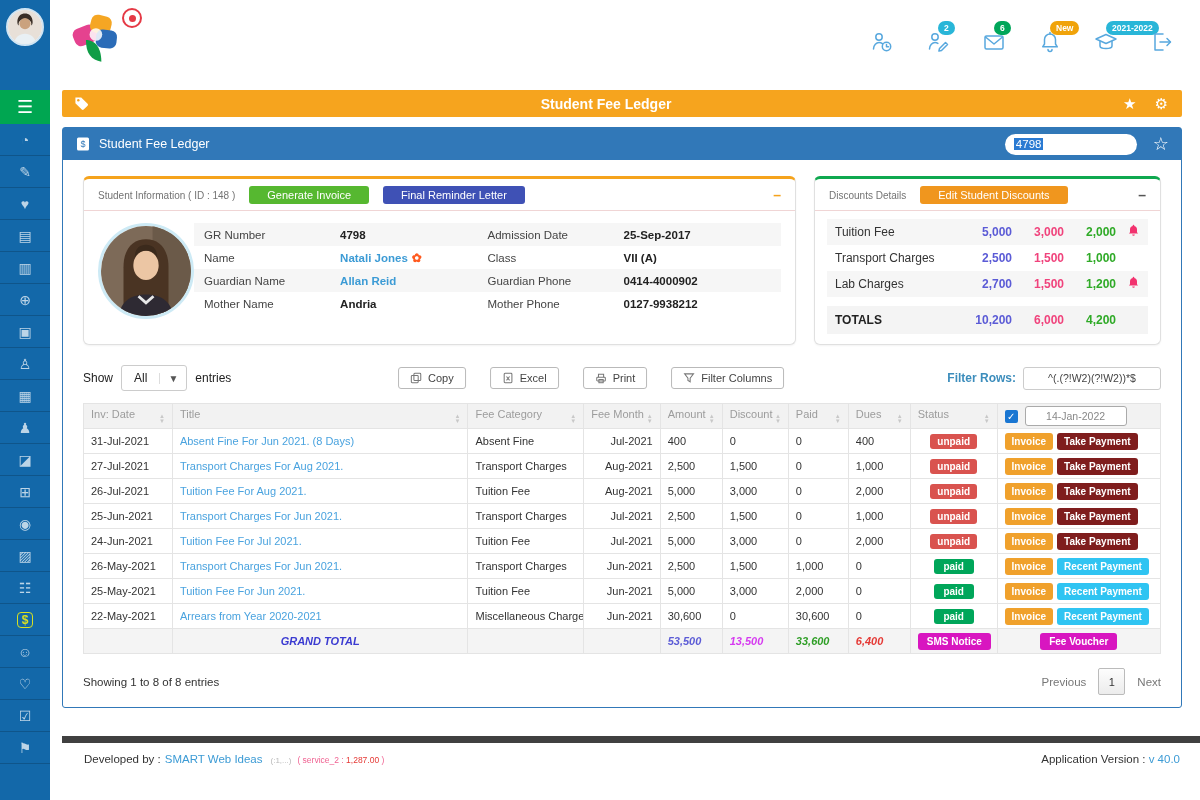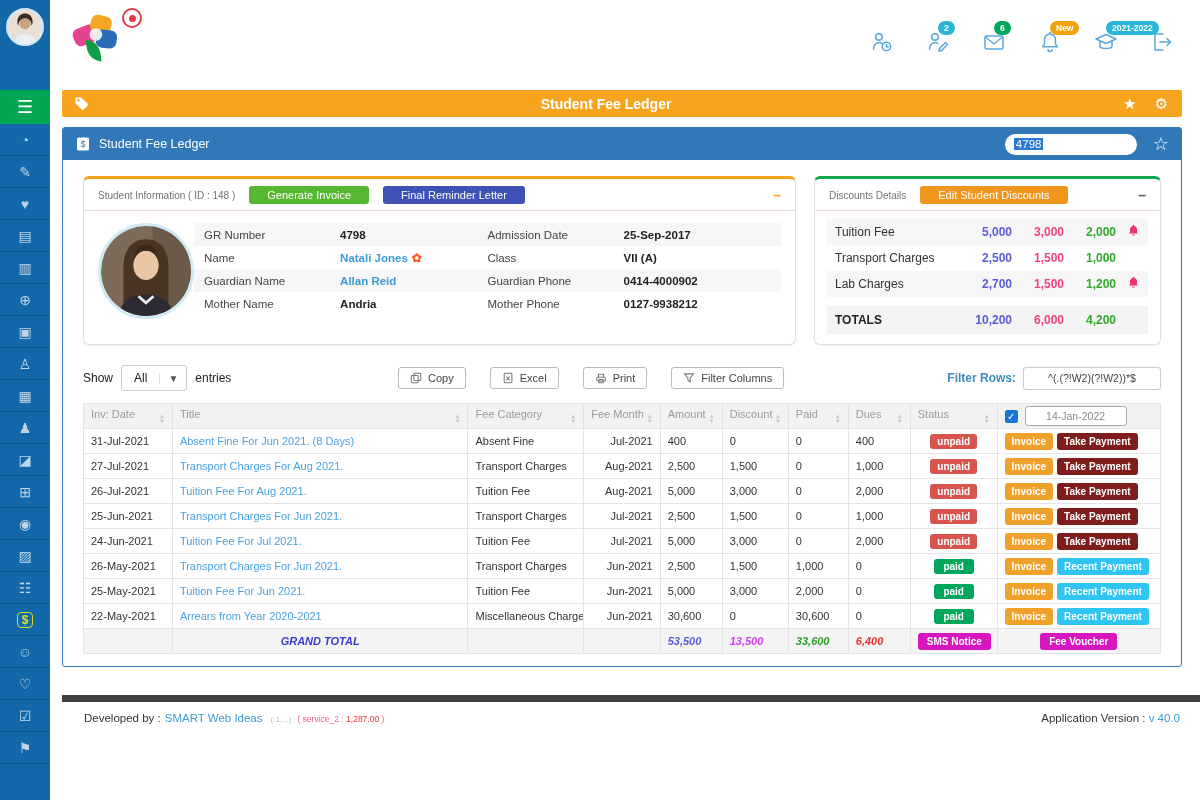--- a/index.html
+++ b/index.html
@@ -695,20 +695,28 @@
             <td class="gt-amount">53,500</td>
             <td class="gt-disc">13,500</td>
             <td class="gt-paid">33,600</td>
             <td class="gt-dues">6,400</td>
             <td class="c-center"><span class="mbtn">SMS Notice</span></td>
             <td class="c-center"><span class="mbtn">Fee Voucher</span></td>
           </tr>
         </tfoot>
       </table>
 
+      <div class="pagination-row">
+        <span>Showing 1 to 8 of 8 entries</span>
+        <span class="pag">
+          <span class="pag-link">Previous</span>
+          <span class="page-btn">1</span>
+          <span class="pag-link">Next</span>
+        </span>
+      </div>
     </div>
   </div>
 
   <div class="footer">
     <span>Developed by :</span>
     <span class="vendor">SMART Web Ideas</span>
     <span class="meta1">(:1,...)</span>
     <span class="meta2">
       <span>( service_2 :</span>
       <span class="mval">1,287.00</span>

